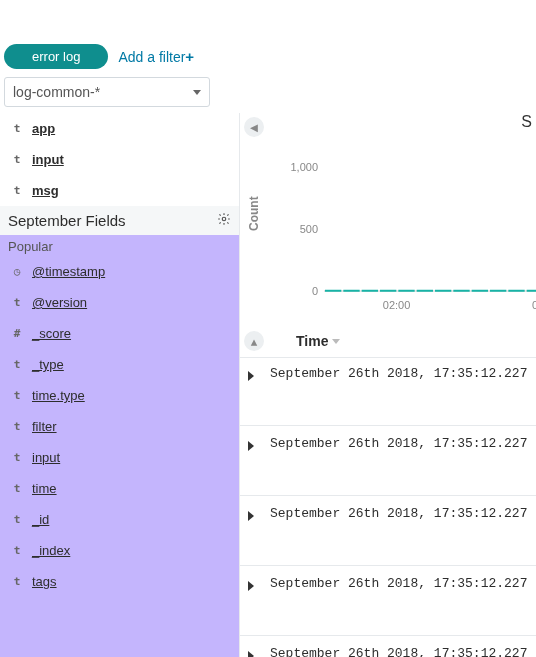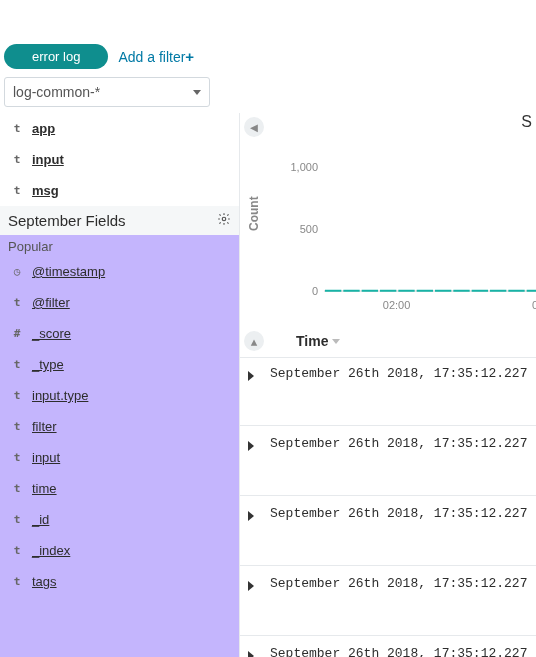--- a/index.html
+++ b/index.html
@@ -251,33 +251,33 @@
     </div>
     <div class="available-block">
       <div class="popular-header">Popular</div>
       <div id="available-fields">
           <div class="field-row">
             <span class="ftype">◷</span>
                    <span class="fname">@timestamp</span>
           </div>
           <div class="field-row">
             <span class="ftype">t</span>
-                   <span class="fname">@filter</span>
+                   <span class="fname">@version</span>
           </div>
           <div class="field-row">
             <span class="ftype">#</span>
                    <span class="fname">_score</span>
           </div>
           <div class="field-row">
             <span class="ftype">t</span>
                    <span class="fname">_type</span>
           </div>
           <div class="field-row">
             <span class="ftype">t</span>
-                   <span class="fname">input.type</span>
+                   <span class="fname">time.type</span>
           </div>
           <div class="field-row">
             <span class="ftype">t</span>
                    <span class="fname">filter</span>
           </div>
           <div class="field-row">
             <span class="ftype">t</span>
                    <span class="fname">input</span>
           </div>
           <div class="field-row">

